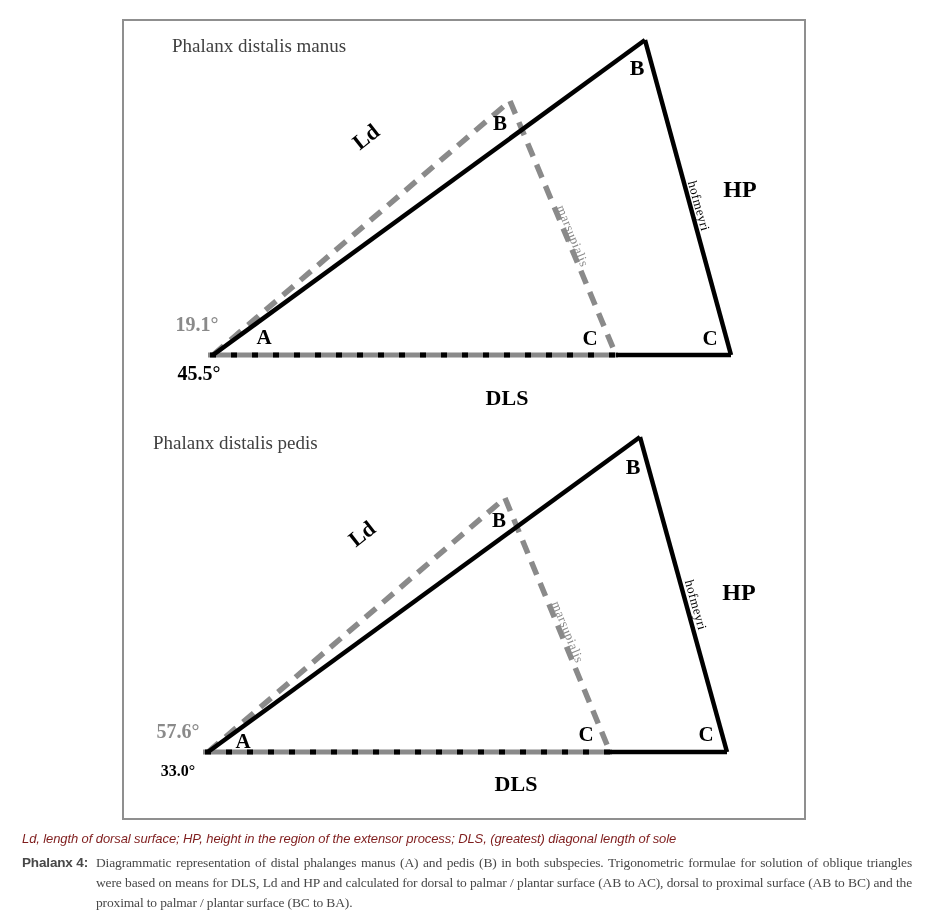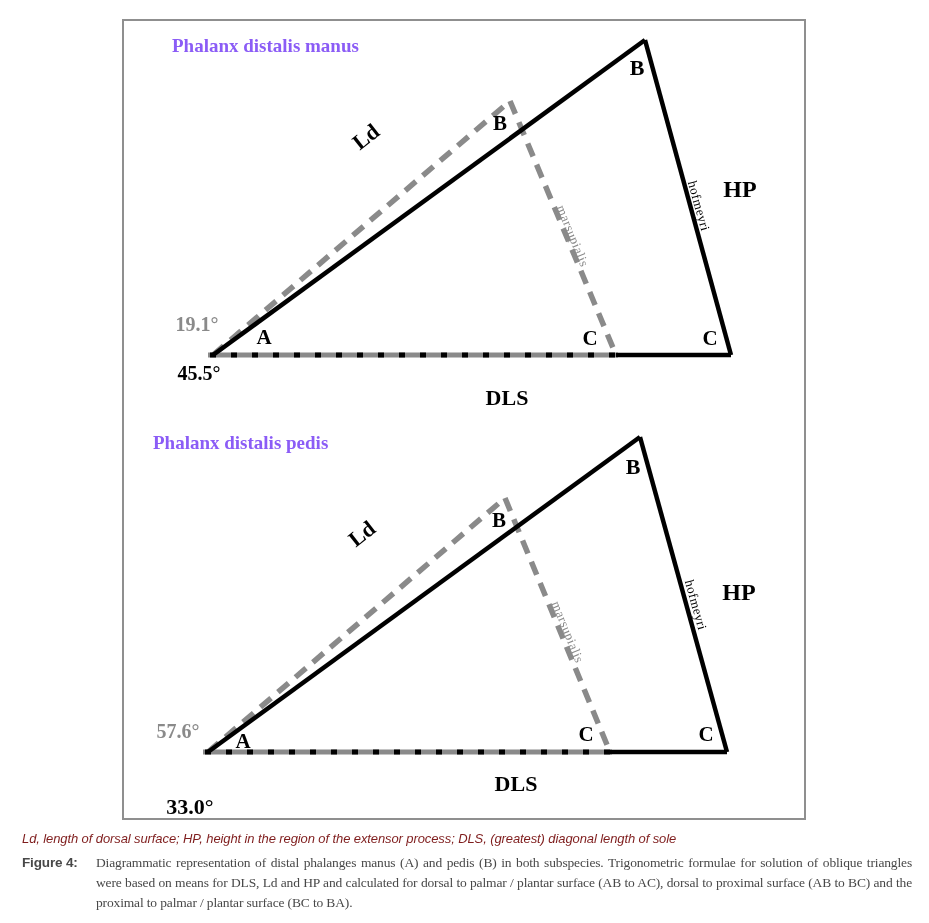--- a/index.html
+++ b/index.html
@@ -4,21 +4,21 @@
 <style>
   html,body{margin:0;padding:0;background:#fff;}
   body{width:929px;height:923px;position:relative;font-family:"Liberation Sans",sans-serif;overflow:hidden;}
   .figure-box{position:absolute;left:122px;top:19px;width:684px;height:801px;border:2px solid #8f8f8f;box-sizing:border-box;background:#fff;}
   svg.geom{position:absolute;left:0;top:0;pointer-events:none;}
   .solid{stroke:#000;stroke-width:4.5;fill:none;}
   .dashline{stroke:#8a8a8a;stroke-width:5.5;stroke-dasharray:14 9;fill:none;}
   .graysolid{stroke:#8a8a8a;stroke-width:5;fill:none;}
   .dots{stroke:#000;stroke-width:5;stroke-dasharray:6 15;fill:none;}
   .lbl{position:absolute;font-family:"Liberation Serif",serif;font-weight:bold;color:#000;white-space:nowrap;transform:translate(-50%,-50%);line-height:1;}
-  .title-lbl{position:absolute;font-family:"Liberation Serif",serif;font-weight:bold;color:#8b5cf6;white-space:nowrap;font-size:19px;transform:none;line-height:1;}
+  .title-lbl{position:absolute;font-family:"Liberation Serif",serif;font-weight:normal;color:#404040;white-space:nowrap;font-size:19px;transform:none;line-height:1;}
   .gray-lbl{color:#8a8a8a;}
   .species{font-weight:normal;font-size:13px;letter-spacing:.5px;}
   .footnote{position:absolute;left:22px;top:831px;width:892px;font-style:italic;font-size:13px;color:#7f1d1d;letter-spacing:-0.1px;}
   .caption{position:absolute;left:22px;top:853px;width:890px;display:flex;color:#484848;font-size:13.5px;line-height:20px;letter-spacing:-0.15px;}
   .cap-label{font-weight:bold;width:74px;flex-shrink:0;}
   .cap-text{flex:1;text-align:justify;font-family:Liberation Serif, serif;}
 </style>
 </head>
 <body>
 
@@ -61,20 +61,20 @@
 <div class="lbl" style="left:362px;top:534px;font-size:22px;transform:translate(-50%,-50%) rotate(-38deg);">Ld</div>
 <div class="lbl" style="left:499px;top:520px;font-size:21px;">B</div>
 <div class="lbl" style="left:633px;top:467px;font-size:22px;">B</div>
 <div class="lbl species gray-lbl" style="left:568px;top:632px;transform:translate(-50%,-50%) rotate(68deg);">marsupialis</div>
 <div class="lbl species" style="left:696px;top:605px;transform:translate(-50%,-50%) rotate(74.5deg);">hofmeyri</div>
 <div class="lbl" style="left:739px;top:592px;font-size:24px;">HP</div>
 <div class="lbl gray-lbl" style="left:178px;top:731px;font-size:20px;">57.6°</div>
 <div class="lbl" style="left:243px;top:741px;font-size:21px;">A</div>
 <div class="lbl" style="left:586px;top:734px;font-size:21px;">C</div>
 <div class="lbl" style="left:706px;top:734px;font-size:21px;">C</div>
-<div class="lbl" style="left:190px;top:771px;font-size:22px;margin-top:36px;">33.0°</div>
+<div class="lbl" style="left:178px;top:771px;font-size:16px;">33.0°</div>
 <div class="lbl" style="left:516px;top:784px;font-size:22px;">DLS</div>
 
 <div class="footnote">Ld, length of dorsal surface; HP, height in the region of the extensor process; DLS, (greatest) diagonal length of sole</div>
 <div class="caption">
-  <div class="cap-label">Figure 4:</div>
+  <div class="cap-label">Phalanx 4:</div>
   <div class="cap-text">Diagrammatic representation of distal phalanges manus (A) and pedis (B) in both subspecies. Trigonometric formulae for solution of oblique triangles were based on means for DLS, Ld and HP and calculated for dorsal to palmar / plantar surface (AB to AC), dorsal to proximal surface (AB to BC) and the proximal to palmar / plantar surface (BC to BA).</div>
 </div>
 
 </body></html>

